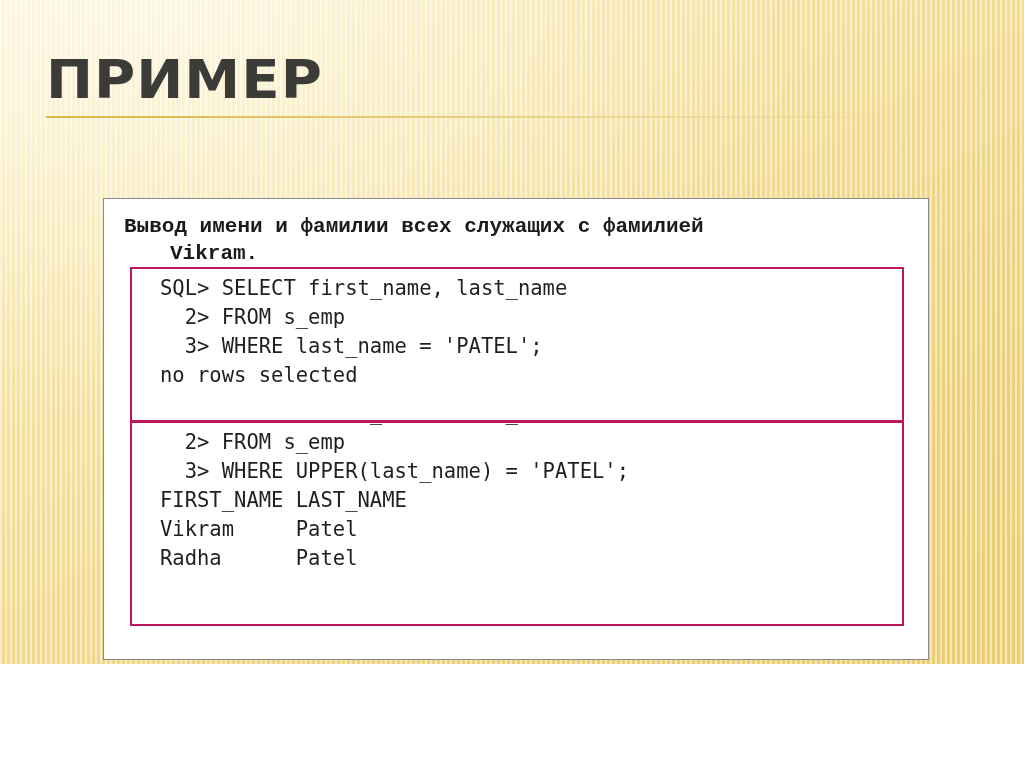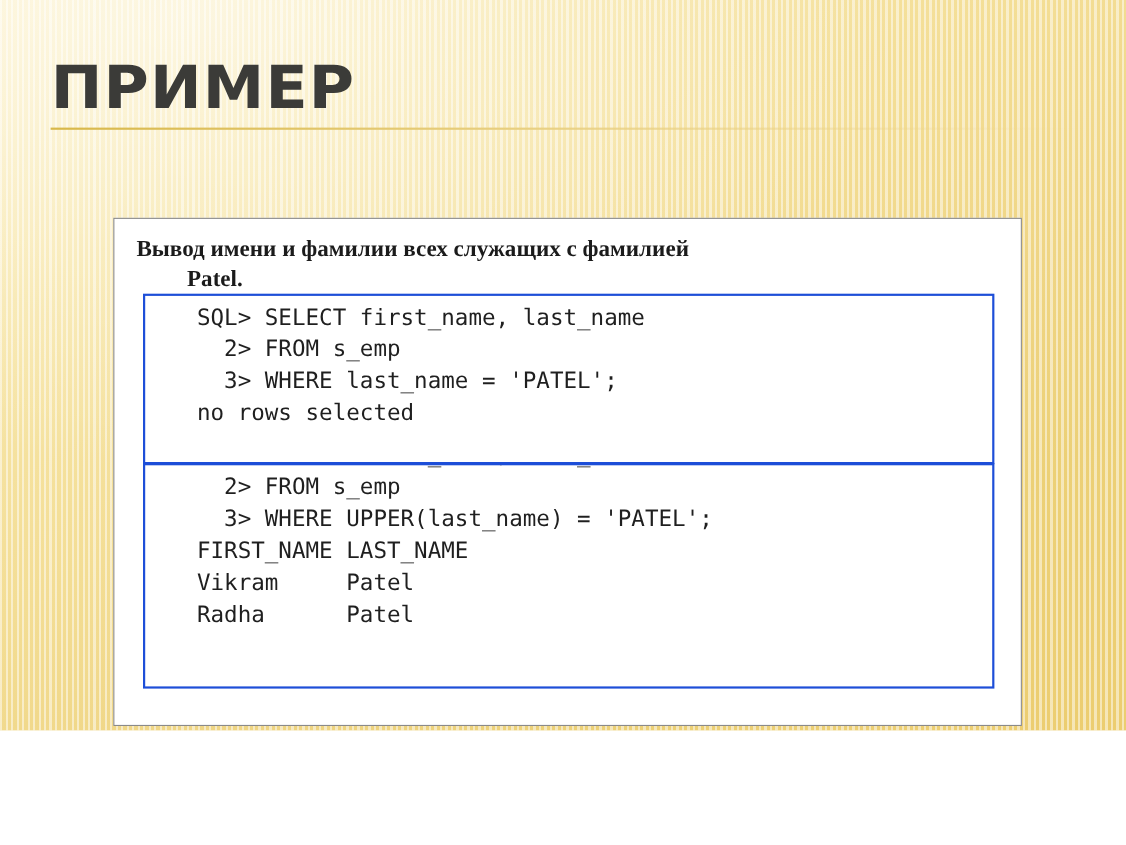--- a/index.html
+++ b/index.html
@@ -82,39 +82,38 @@
     width: 826px;
     height: 462px;
     background: #ffffff;
     border: 1px solid #8a8a8a;
     box-sizing: border-box;
   }
 
   .lead-text {
     margin: 0;
     padding: 14px 20px 0 20px;
-    font-family: Liberation Serif, serif;
+    font-family: Liberation Mono, monospace;
     font-weight: bold;
     font-size: 21px;
     line-height: 27px;
     color: #1b1b1b;
   }
   .lead-text .indent2 {
     display: block;
     padding-left: 46px;
   }
 
   .code-box {
     position: absolute;
     left: 26px;
     box-sizing: border-box;
-    border: 2px solid #1d4ed8;
+    border: 2px solid #be185d;
     background: transparent;
     overflow: hidden;
-    padding-left: 19px;
   }
   .code-box-1 {
     top: 68px;
     width: 774px;
     height: 155px;
   }
   .code-box-2 {
     top: 222px;
     width: 774px;
     height: 205px;
@@ -141,21 +140,21 @@
 
   <div class="title-block">
     <h1 class="slide-title">ПРИМЕР</h1>
     <div class="title-rule"></div>
   </div>
 
   <div class="content-box">
 
     <p class="lead-text">
       <span>Вывод имени и фамилии всех служащих с фамилией</span>
-      <span class="indent2">Patel.</span>
+      <span class="indent2">Vikram.</span>
     </p>
 
     <div class="code-box code-box-1">
       <pre class="code-lines">SQL&gt; SELECT first_name, last_name
   2&gt; FROM s_emp
   3&gt; WHERE last_name = 'PATEL';
 no rows selected</pre>
     </div>
 
     <div class="code-box code-box-2">

